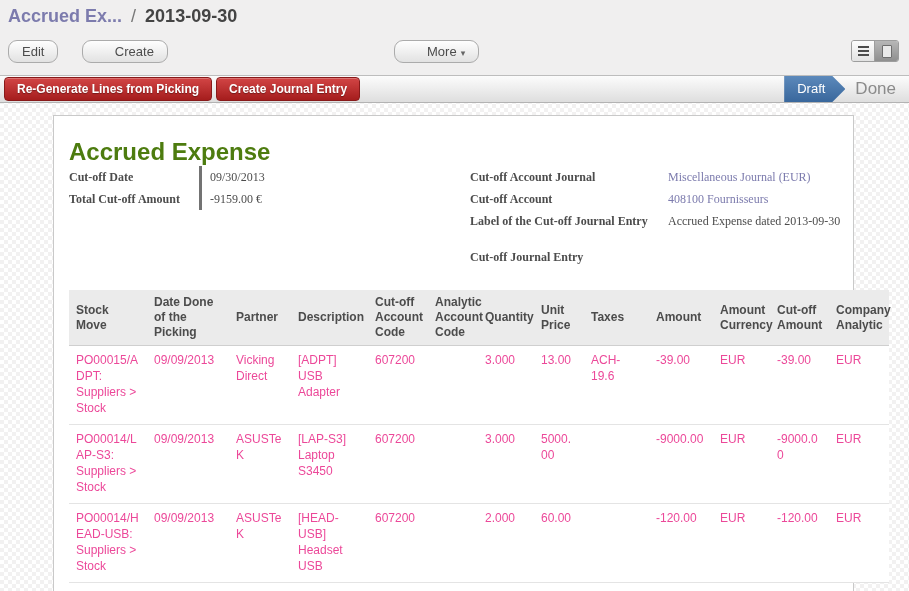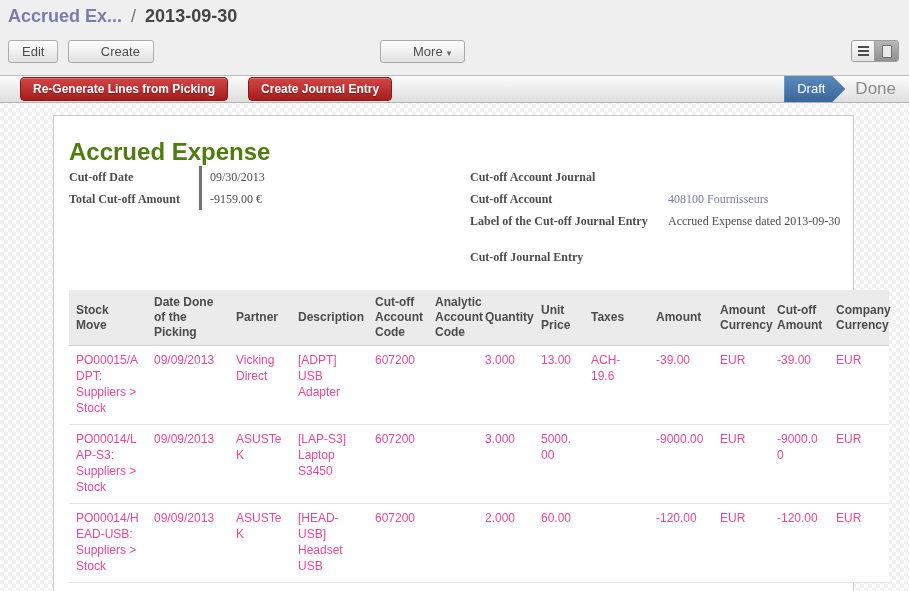--- a/index.html
+++ b/index.html
@@ -18,25 +18,25 @@
   }
   .breadcrumb { font-size:18px; font-weight:bold; }
   .breadcrumb .bc-link { color:#7c7bad; cursor:pointer; }
   .breadcrumb .bc-sep  { color:#777; font-weight:normal; padding:0 4px; }
   .breadcrumb .bc-current { color:#444; }
 
   .controls-row { margin-top:13px; height:23px; position:relative; }
   .btn {
     display:inline-block; height:23px; line-height:21px; padding:0 13px;
     font-size:13px; color:#4c4c4c; text-align:center;
-    border:1px solid #ababab; border-radius:3px;
+    border:1px solid #ababab; border-radius:9px;
     background:linear-gradient(#fefefe,#e2e2e2); cursor:pointer;
     vertical-align:top;
   }
-  .btn + .btn { margin-left:5px;padding-left:32px; }
+  .btn + .btn { margin-left:19px;padding-left:32px; }
   .btn-more { position:absolute; left:367px; top:0; }
   .caret { font-size:9px; color:#666; margin-left:4px; }
 
   .view-switcher {
     position:absolute; right:2px; top:0; height:22px;
     border:1px solid #9d9d9d; border-radius:3px; overflow:hidden; display:flex;
   }
   .vs-btn { width:23px; height:100%; display:flex; align-items:center; justify-content:center; cursor:pointer; }
   .vs-list { background:linear-gradient(#fdfdfd,#e2e2e2); border-right:1px solid #9d9d9d; }
   .vs-form { background:linear-gradient(#b7b7b7,#8f8f8f); }
@@ -44,21 +44,21 @@
   .icon-list i { display:block; width:11px; height:2px; background:#4c4c4c; }
   .icon-form { width:10px; height:13px; background:#e9e9e9; border:1px solid #6e6e6e; border-radius:1px; }
 
   
   .actionbar {
     height:28px; background:linear-gradient(#fcfcfc,#dedede);
     border-top:1px solid #bdbdbd; border-bottom:1px solid #b3b3b3;
     display:flex; align-items:center; position:relative;
   }
   .btn-danger {
-    height:24px; line-height:22px; margin-left:20px; padding:0 12px;
+    height:24px; line-height:22px; margin-left:4px; padding:0 12px;
     font-size:12px; font-weight:bold; color:#fff;
     text-shadow:0 1px 1px rgba(0,0,0,.35);
     background:linear-gradient(#d24545,#a51d1d);
     border:1px solid #881a1a; border-radius:4px; cursor:pointer;
     box-shadow:inset 0 1px 0 rgba(255,255,255,.25);
   }
   .statusbar { position:absolute; right:0; top:0; height:100%; display:flex; align-items:stretch; }
   .state-current {
     background:linear-gradient(#5c89bb,#39679c); color:#fff;
     font-size:13px; line-height:26px; padding:0 20px 0 13px;
@@ -151,20 +151,21 @@
         <span class="fvalue">09/30/2013</span>
       </div>
       <div class="frow">
         <span class="flabel">Total Cut-off Amount</span>
         <span class="fvalue">-9159.00 €</span>
       </div>
     </div>
     <div class="group-right">
       <div class="frow">
         <span class="flabel">Cut-off Account Journal</span>
+        <span class="fvalue link">Miscellaneous Journal (EUR)</span>
       </div>
       <div class="frow">
         <span class="flabel">Cut-off Account</span>
         <span class="fvalue link">408100 Fournisseurs</span>
       </div>
       <div class="frow">
         <span class="flabel">Label of the Cut-off Journal Entry</span>
         <span class="fvalue">Accrued Expense dated 2013-09-30</span>
       </div>
       <div class="frow spaced">
@@ -198,21 +199,21 @@
           <th>Partner</th>
           <th>Description</th>
           <th>Cut-off Account Code</th>
           <th>Analytic Account Code</th>
           <th class="num">Quantity</th>
           <th class="num">Unit Price</th>
           <th>Taxes</th>
           <th class="num">Amount</th>
           <th>Amount Currency</th>
           <th class="num">Cut-off Amount</th>
-          <th>Company Currency</th>
+          <th>Company Analytic</th>
         </tr>
       </thead>
       <tbody>
         <tr>
           <td>PO00015/ADPT: Suppliers &gt; Stock</td>
           <td>09/09/2013</td>
           <td>Vicking Direct</td>
           <td>[ADPT] USB Adapter</td>
           <td>607200</td>
           <td></td>

